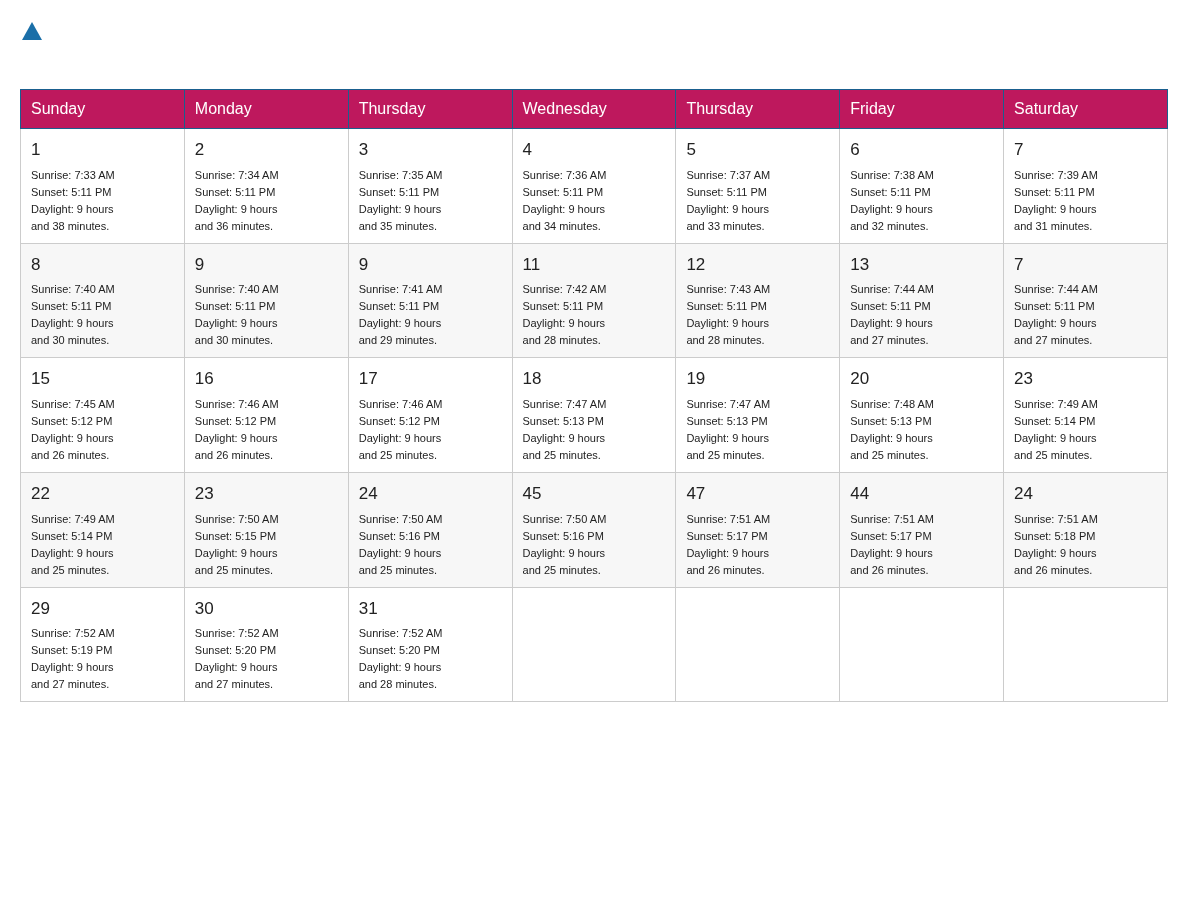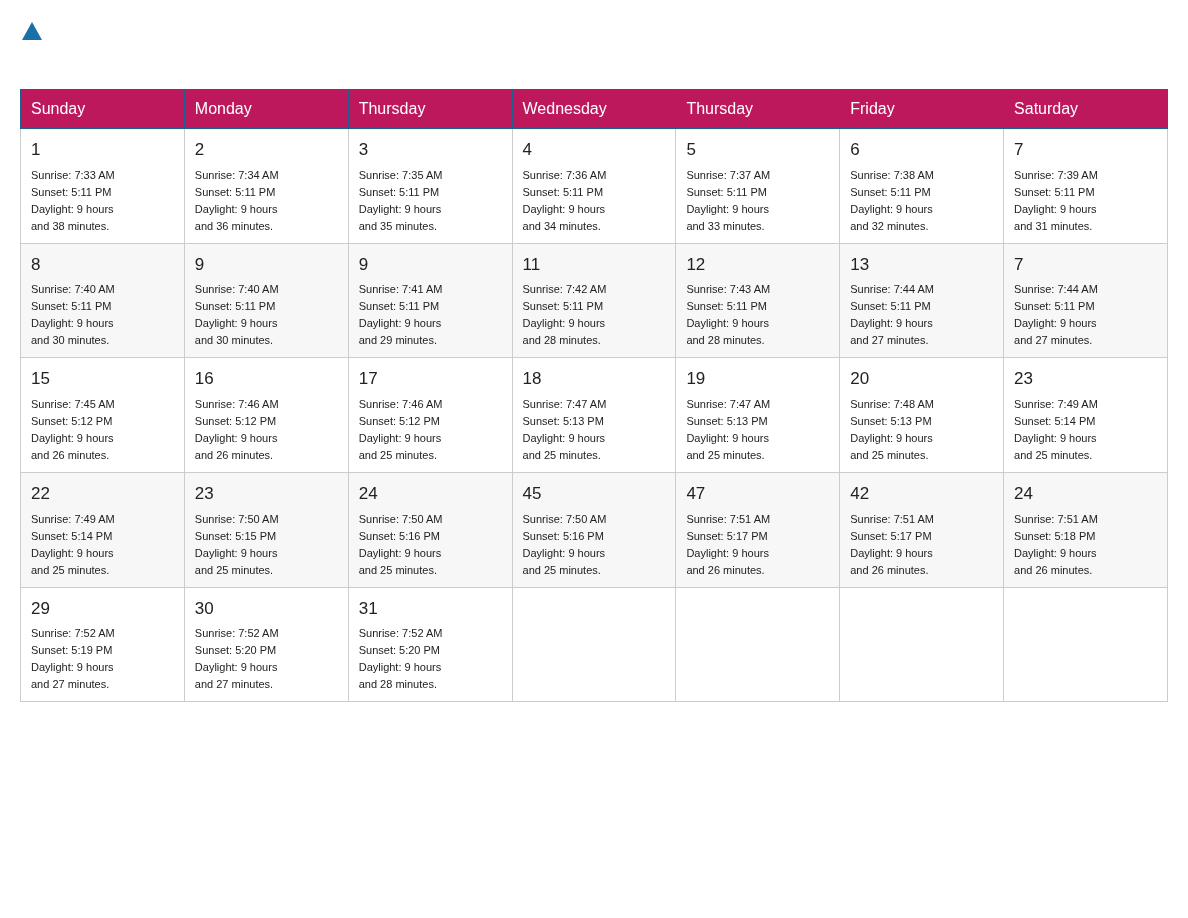--- a/index.html
+++ b/index.html
@@ -240,21 +240,21 @@
         </td>
         <td>
           <span class="day-num">45</span>
           <div class="day-info">Sunrise: 7:50 AM<br>Sunset: 5:16 PM<br>Daylight: 9 hours<br>and 25 minutes.</div>
         </td>
         <td>
           <span class="day-num">47</span>
           <div class="day-info">Sunrise: 7:51 AM<br>Sunset: 5:17 PM<br>Daylight: 9 hours<br>and 26 minutes.</div>
         </td>
         <td>
-          <span class="day-num">42</span>
+          <span class="day-num">44</span>
           <div class="day-info">Sunrise: 7:51 AM<br>Sunset: 5:17 PM<br>Daylight: 9 hours<br>and 26 minutes.</div>
         </td>
         <td>
           <span class="day-num">24</span>
           <div class="day-info">Sunrise: 7:51 AM<br>Sunset: 5:18 PM<br>Daylight: 9 hours<br>and 26 minutes.</div>
         </td>
       </tr>
       <tr>
         <td>
           <span class="day-num">29</span>

